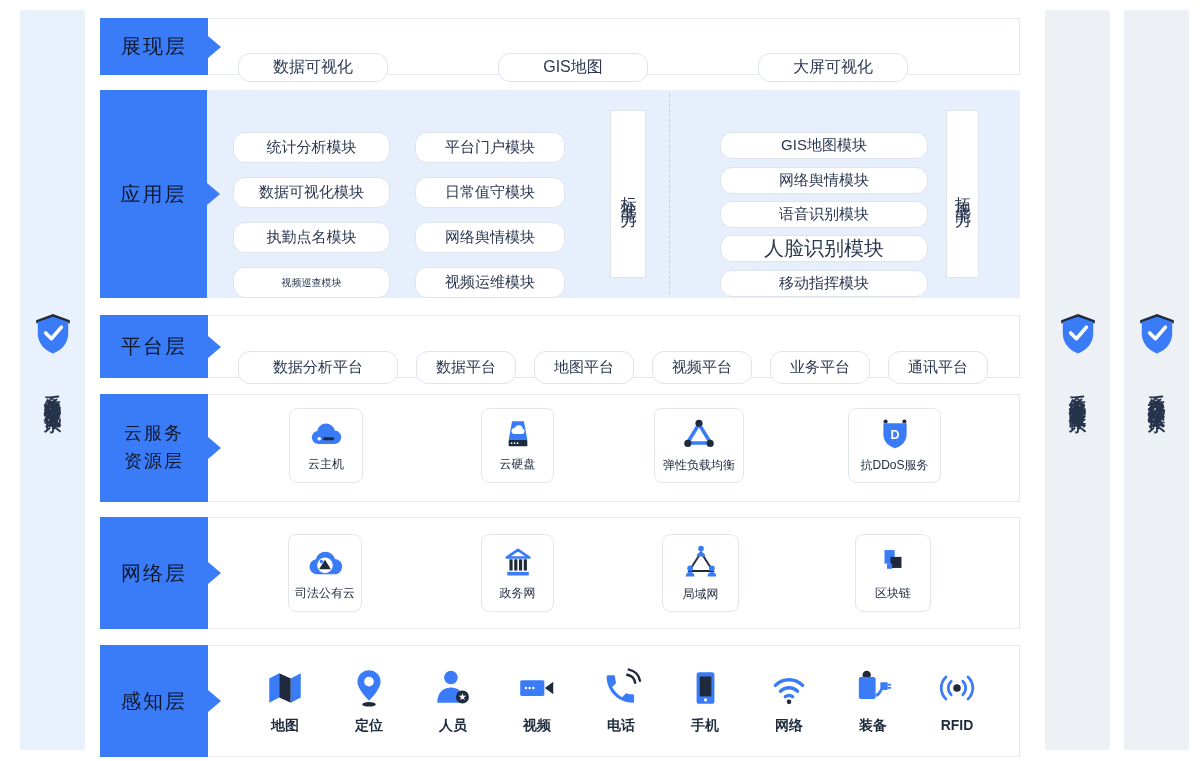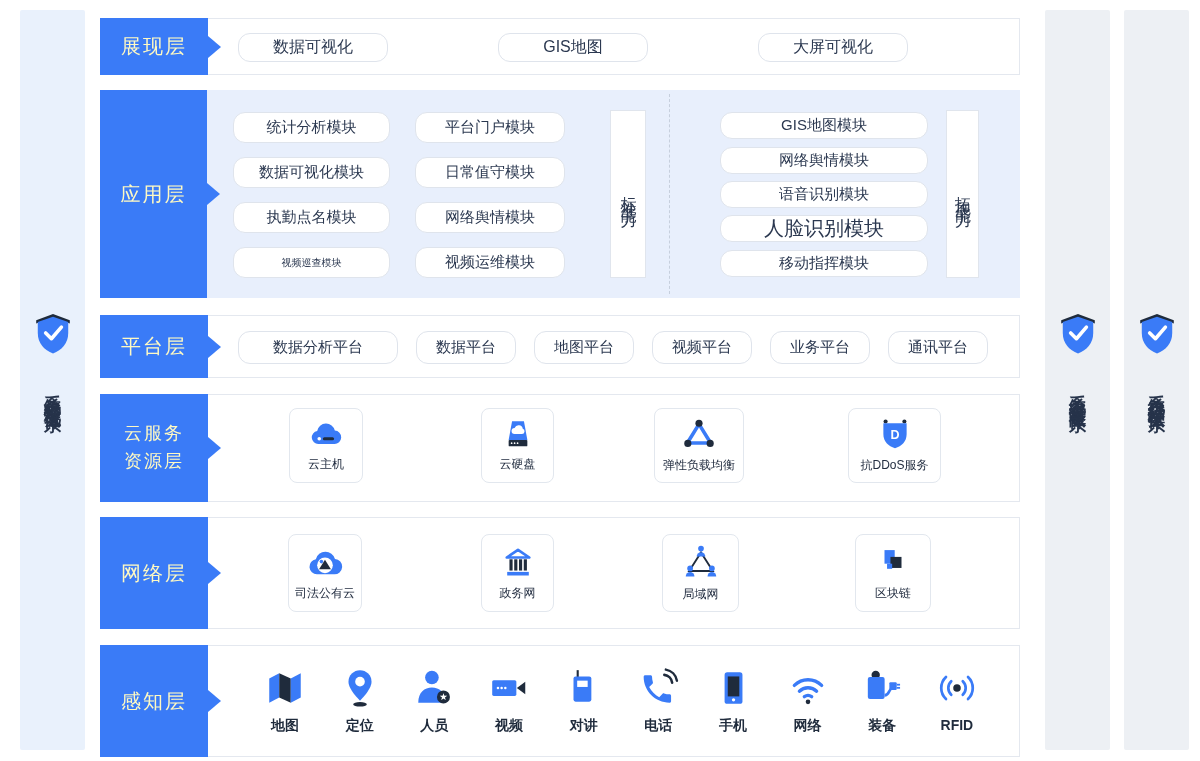--- a/index.html
+++ b/index.html
@@ -24,31 +24,31 @@
   #row-application  { top:90px;  height:208px; background:#E8EFFC; }
   #row-platform     { top:315px; height:63px;  }
   #row-cloud        { top:394px; height:108px;padding-left:44px; }
   #row-network      { top:517px; height:112px; }
   #row-perception   { top:645px; height:112px; }
 
   .layer-label { position:absolute; left:-1px; top:-1px; height:calc(100% + 2px);
                  width:108px; background:#3A7BF7; display:flex; align-items:center;
                  justify-content:center; z-index:2; }
   .noborder .layer-label { left:0; top:0; height:100%; width:107px; }
-  .layer-label .txt { color:#fef9c3; font-size:20px; letter-spacing:2px;
+  .layer-label .txt { color:#0f172a; font-size:20px; letter-spacing:2px;
                       text-align:center; white-space:pre-line; line-height:1.55; }
   .layer-label::after { content:""; position:absolute; left:100%; top:50%;
                         margin-top:-11px; width:0; height:0;
                         border-left:13px solid #3A7BF7;
                         border-top:11px solid transparent;
                         border-bottom:11px solid transparent; }
 
   .box { position:absolute; background:#fff; border:1px solid #DFE4EC;
          display:flex; align-items:center; justify-content:center;
-         color:#2B3850; box-sizing:border-box; border-radius:12px; }
+         color:#2B3850; box-sizing:border-box; border-radius:12px;margin-top:20px; }
 
   .vtag { position:absolute; background:#fff; border:1px solid #E0E5ED;
           display:flex; align-items:center; justify-content:center;
           writing-mode:vertical-rl; font-size:16px; letter-spacing:5px;
           color:#2B3850; box-sizing:border-box; }
   .dash-divider { position:absolute; width:0; border-left:1px dashed #C6CFDD; }
 
   .card { position:absolute; background:#fff; border:1px solid #E2E7EE;
           border-radius:8px; display:flex; flex-direction:column;
           align-items:center; justify-content:center; gap:6px;
@@ -256,28 +256,20 @@
         <svg class="icn" width="42" height="42" viewBox="0 0 40 40">
           <rect x="4" y="12.5" width="23" height="15" rx="1.5" fill="#3A7BF7"></rect>
           <circle cx="9.5" cy="20" r="1.2" fill="#fff"></circle>
             <circle cx="13" cy="20" r="1.2" fill="#fff"></circle>
             <circle cx="16.5" cy="20" r="1.2" fill="#fff"></circle>
           <path d="M27.5 20 L35.5 14 V26 Z" fill="#1F2B3C"></path>
         </svg>
         <span class="cap">视频</span>
       </div>
 
-      <div class="p-item">
-        <svg class="icn" width="42" height="42" viewBox="0 0 40 40">
-          <rect x="13" y="3" width="2" height="8" fill="#1F2B3C"></rect>
-          <rect x="10" y="9" width="17" height="24" rx="2" fill="#3A7BF7"></rect>
-          <rect x="13.5" y="13" width="10" height="6" fill="#fff"></rect>
-        </svg>
-        <span class="cap">对讲</span>
-      </div>
 
       <div class="p-item">
         <svg class="icn" width="42" height="42" viewBox="0 0 40 40">
           <path transform="translate(2,3.5) scale(1.45)" fill="#3A7BF7" d="M6.62 10.79c1.44 2.83 3.76 5.14 6.59 6.59l2.2-2.21c.27-.27.67-.36 1.02-.24 1.12.37 2.33.57 3.57.57.55 0 1 .45 1 1V20c0 .55-.45 1-1 1C10.61 21 3 13.39 3 4c0-.55.45-1 1-1h3.5c.55 0 1 .45 1 1 0 1.25.2 2.45.57 3.57.11.35.03.74-.25 1.02l-2.2 2.2z"></path>
           <path d="M26 7.5 a8.5 8.5 0 0 1 7.5 7.5" stroke="#1F2B3C" stroke-width="2.4" fill="none" stroke-linecap="round"></path>
           <path d="M27.5 2.5 a13 13 0 0 1 10.5 10.5" stroke="#1F2B3C" stroke-width="2.4" fill="none" stroke-linecap="round"></path>
         </svg>
         <span class="cap">电话</span>
       </div>
 

